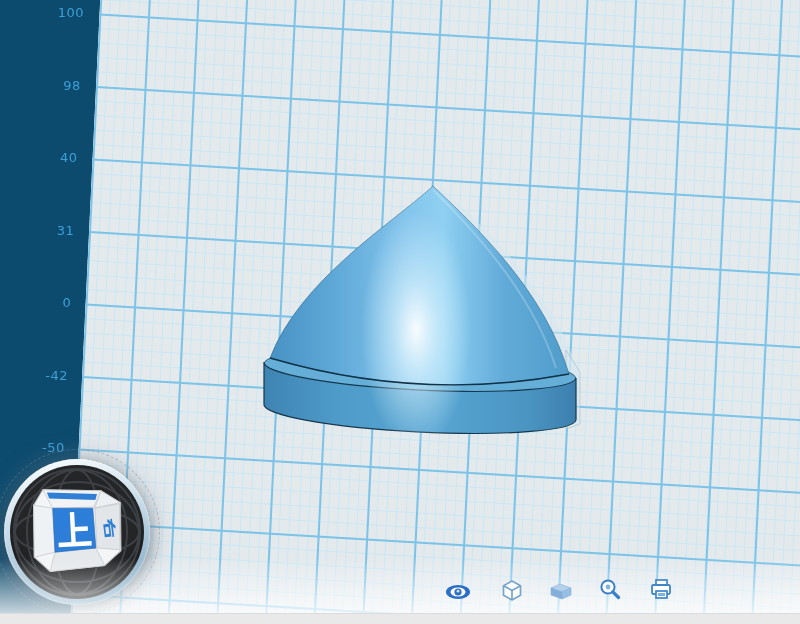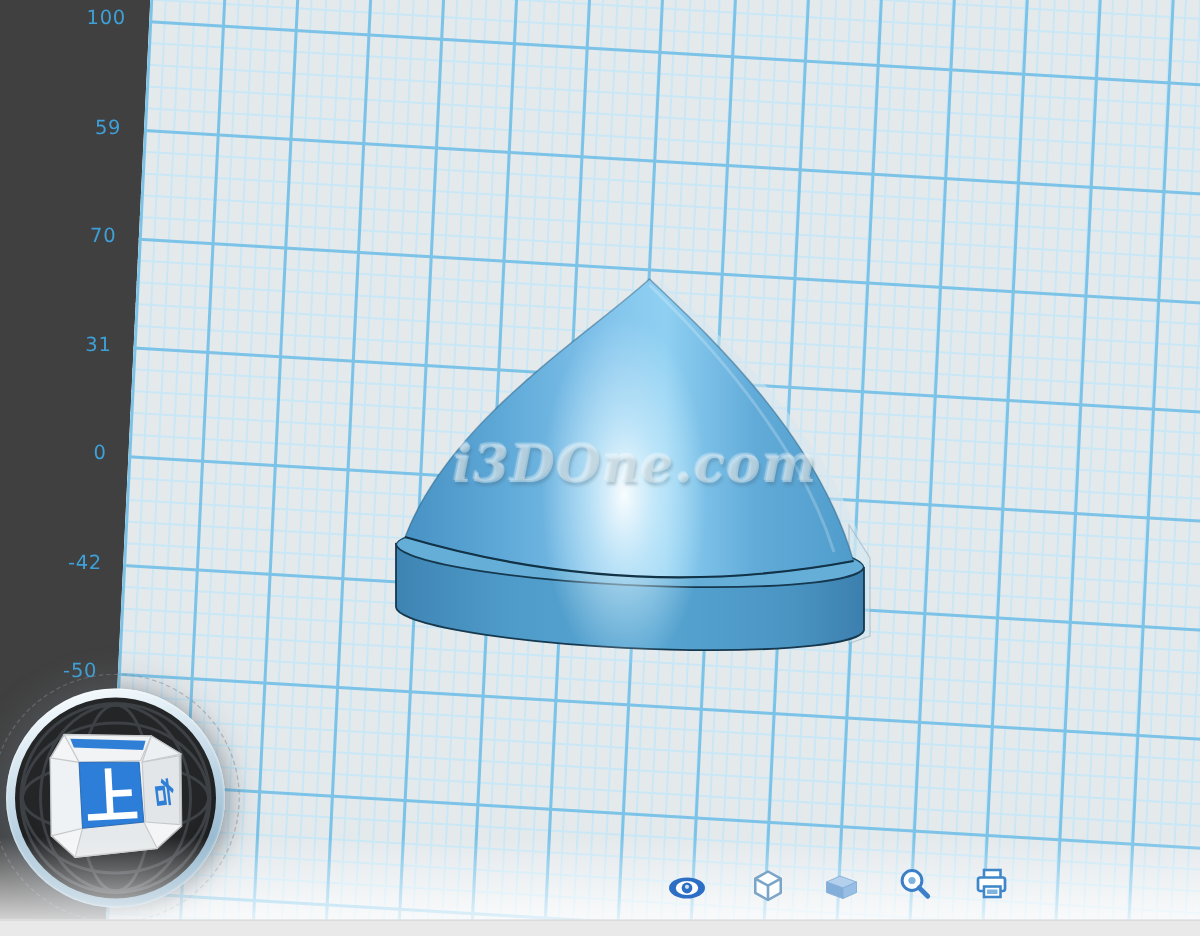--- a/index.html
+++ b/index.html
@@ -1,16 +1,16 @@
 <!DOCTYPE html>
 <html><head>
 <meta charset="utf-8">
 <style>
   html,body{margin:0;padding:0;background:#e9e9e9;}
-  .screen{position:relative;width:800px;height:624px;overflow:hidden;background:#404040;
+  .screen{position:relative;width:800px;height:624px;overflow:hidden;background:#0c4a6e;
           font-family:"DejaVu Sans","Liberation Sans",sans-serif;}
 
   
   .grid-plane{
     position:absolute;left:103px;top:-59px;width:870px;height:790px;
     background-color:#e4e9ec;
     background-image:
       linear-gradient(to right,#7cc3e7 2px,transparent 2px),
       linear-gradient(to bottom,#7cc3e7 2px,transparent 2px),
       linear-gradient(to right,#c9e7f5 1px,transparent 1px),
@@ -59,22 +59,22 @@
 <body>
 
 <div class="screen">
 
   <div style="position:absolute;left:0;top:0;width:800px;height:624px;">
     <div class="grid-plane"></div>
   </div>
 
   <div class="ruler">
       <span class="ruler-label" style="top: 5px; left: 44px; color: rgb(61, 160, 216);">100</span>
-      <span class="ruler-label" style="top: 77.5px; left: 40.8px; color: rgb(61, 160, 216);">59</span>
-      <span class="ruler-label" style="top: 150px; left: 37.6px; color: rgb(61, 160, 216);">70</span>
+      <span class="ruler-label" style="top: 77.5px; left: 40.8px; color: rgb(61, 160, 216);">98</span>
+      <span class="ruler-label" style="top: 150px; left: 37.6px; color: rgb(61, 160, 216);">40</span>
       <span class="ruler-label" style="top: 222.5px; left: 34.4px; color: rgb(61, 160, 216);">31</span>
       <span class="ruler-label" style="top: 295px; left: 31.2px; color: rgb(61, 160, 216);">0</span>
       <span class="ruler-label" style="top: 367.5px; left: 28px; color: rgb(61, 160, 216);">-42</span>
       <span class="ruler-label" style="top: 440px; left: 24.8px; color: rgb(61, 160, 216);">-50</span>
     </div>
 
   <svg class="model-svg" width="800" height="624" viewBox="0 0 800 624">
     <defs>
       <linearGradient id="domeGrad" x1="0" y1="0" x2="1" y2="0">
         <stop offset="0" stop-color="#4792c4"></stop>
@@ -109,21 +109,20 @@
              Q420,402 569,374
              C545,290 472,223 433,186 Z" fill="url(#domeGrad)" stroke="rgba(35,85,115,0.45)" stroke-width="1"></path>
 
     <ellipse cx="416" cy="330" rx="55" ry="120" fill="url(#domeHi)"></ellipse>
 
     <path d="M433,190 C468,224 532,292 556,368" fill="none" stroke="rgba(255,255,255,0.22)" stroke-width="2"></path>
 
     <path d="M270,358 Q420,402 569,374" fill="none" stroke="#123246" stroke-width="1.4"></path>
   </svg>
 
-  <div class="watermark">i3DOne.com</div>
 
   <div class="navball-dashed"></div>
   <div class="navball-ring" title="上">
     <div class="navball-inner">
       <svg width="134" height="134" viewBox="-67 -67 134 134">
         <g stroke="#3d4145" stroke-width="2" fill="none">
           <circle r="63"></circle>
           <ellipse rx="62" ry="24"></ellipse>
             <ellipse rx="62" ry="50"></ellipse>
           <ellipse rx="24" ry="62"></ellipse>

